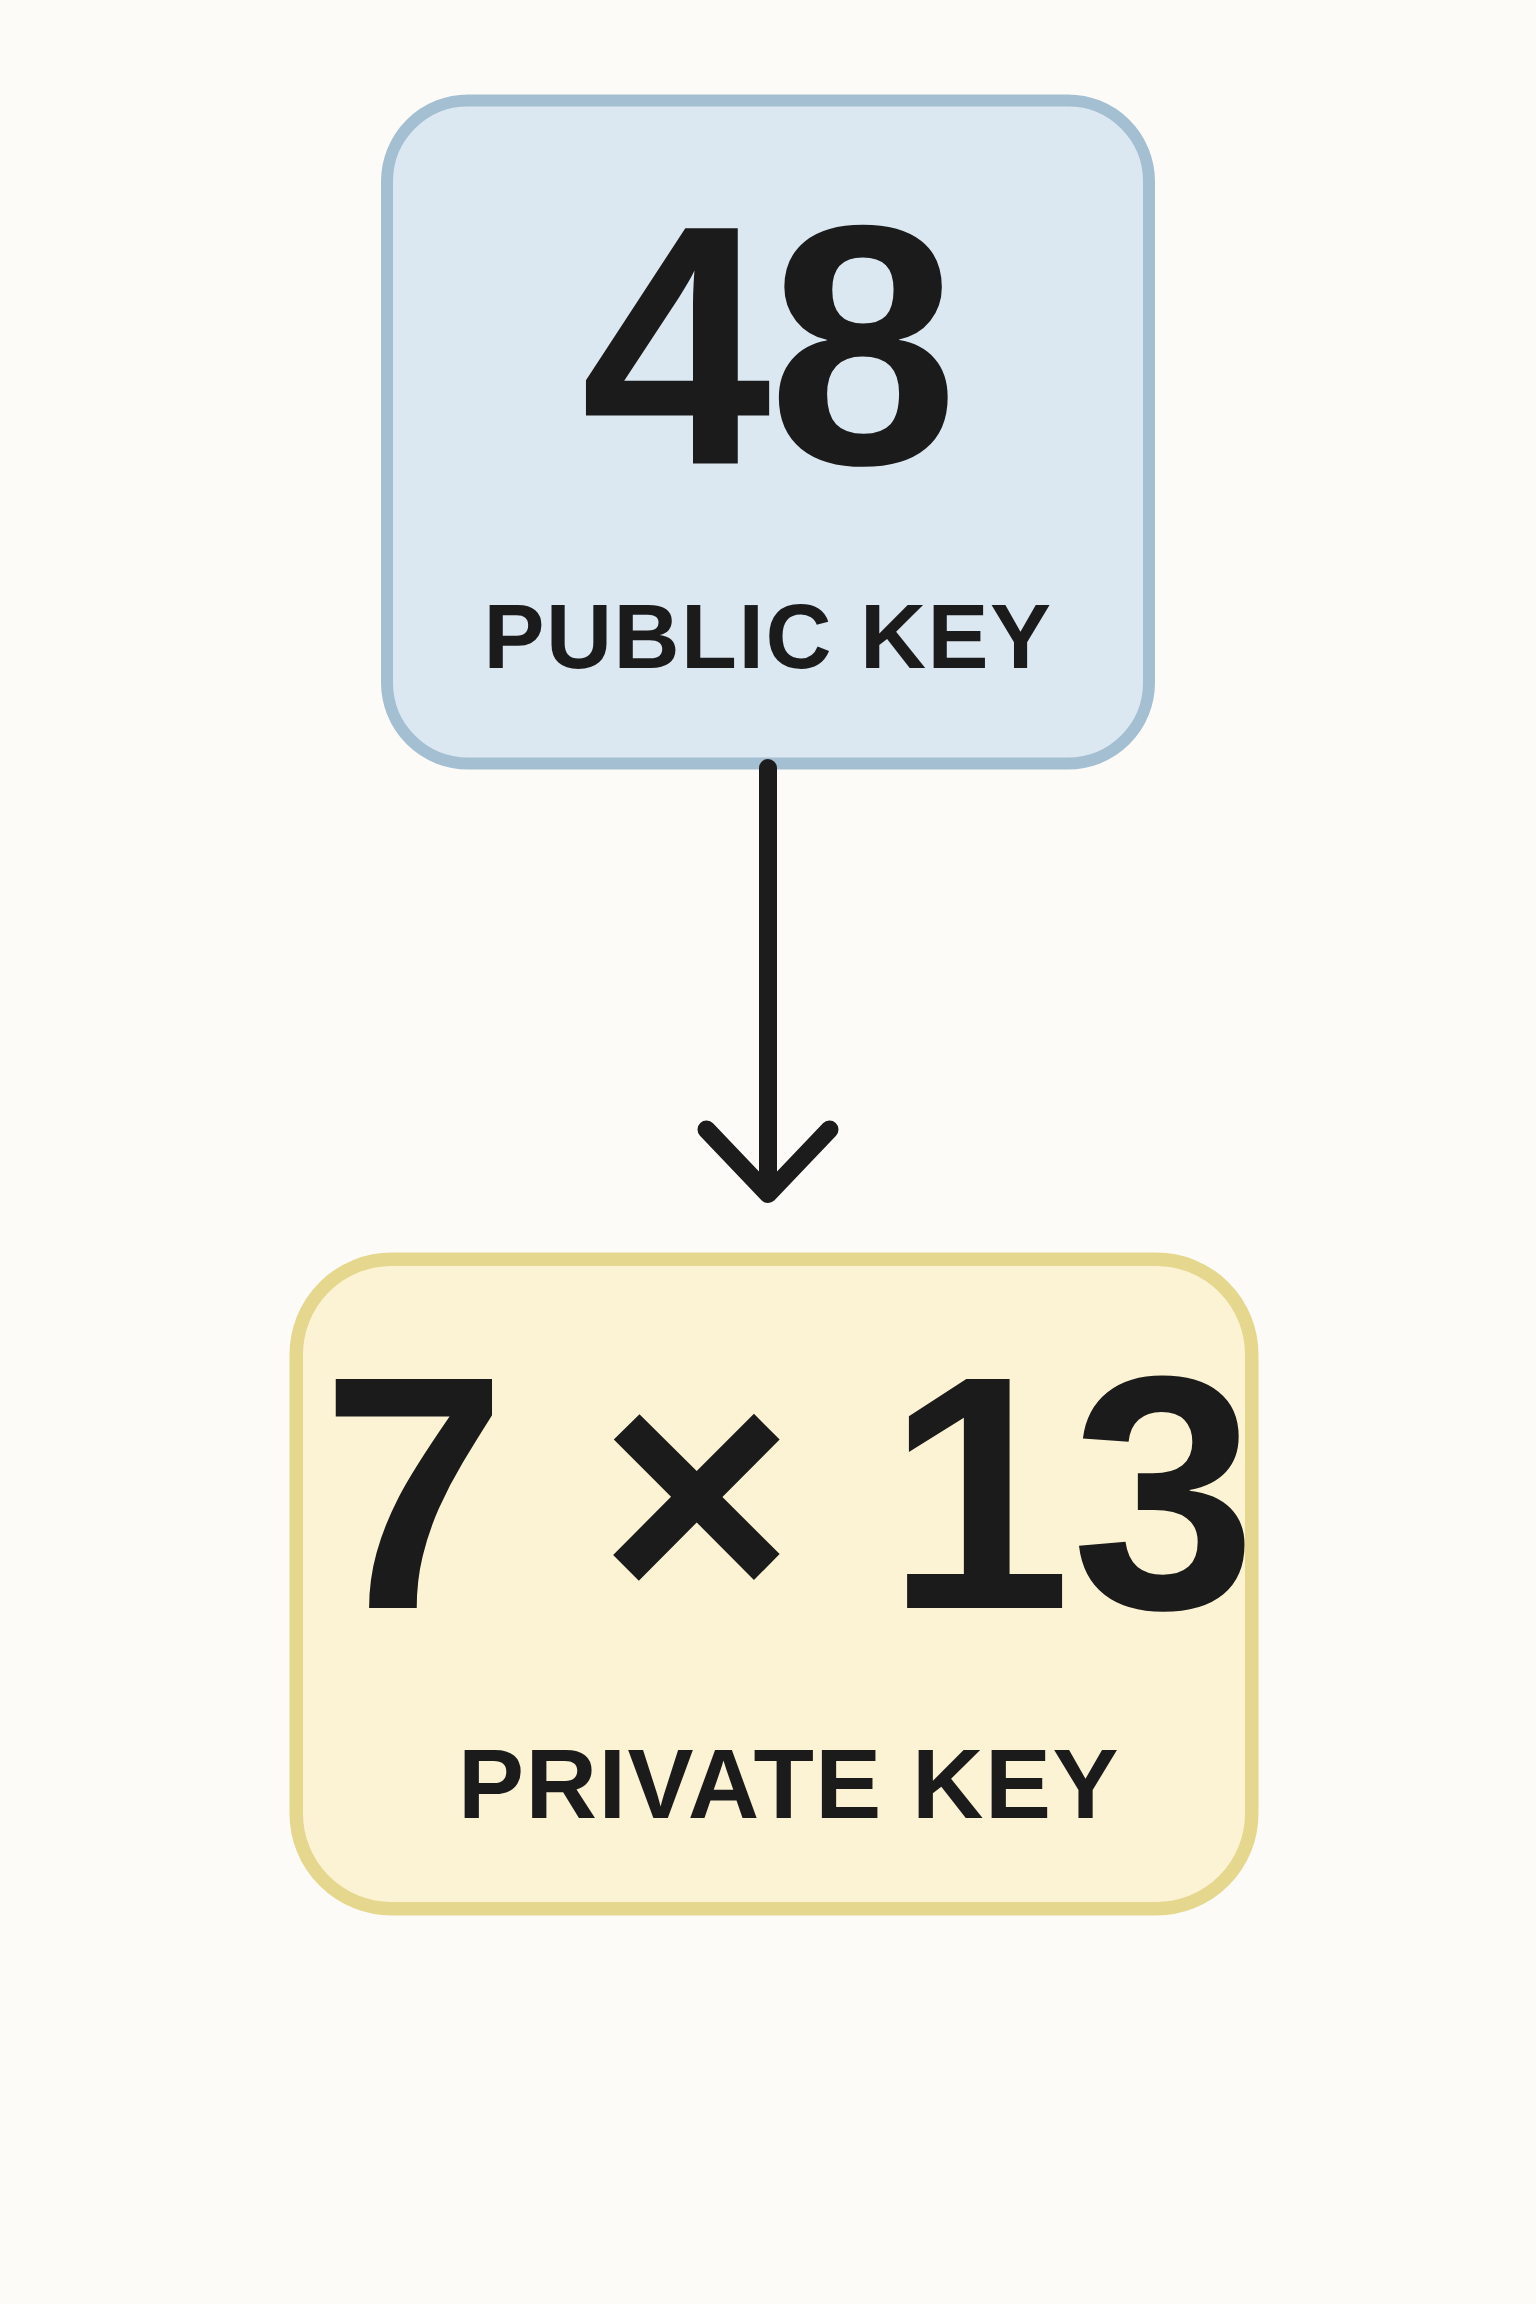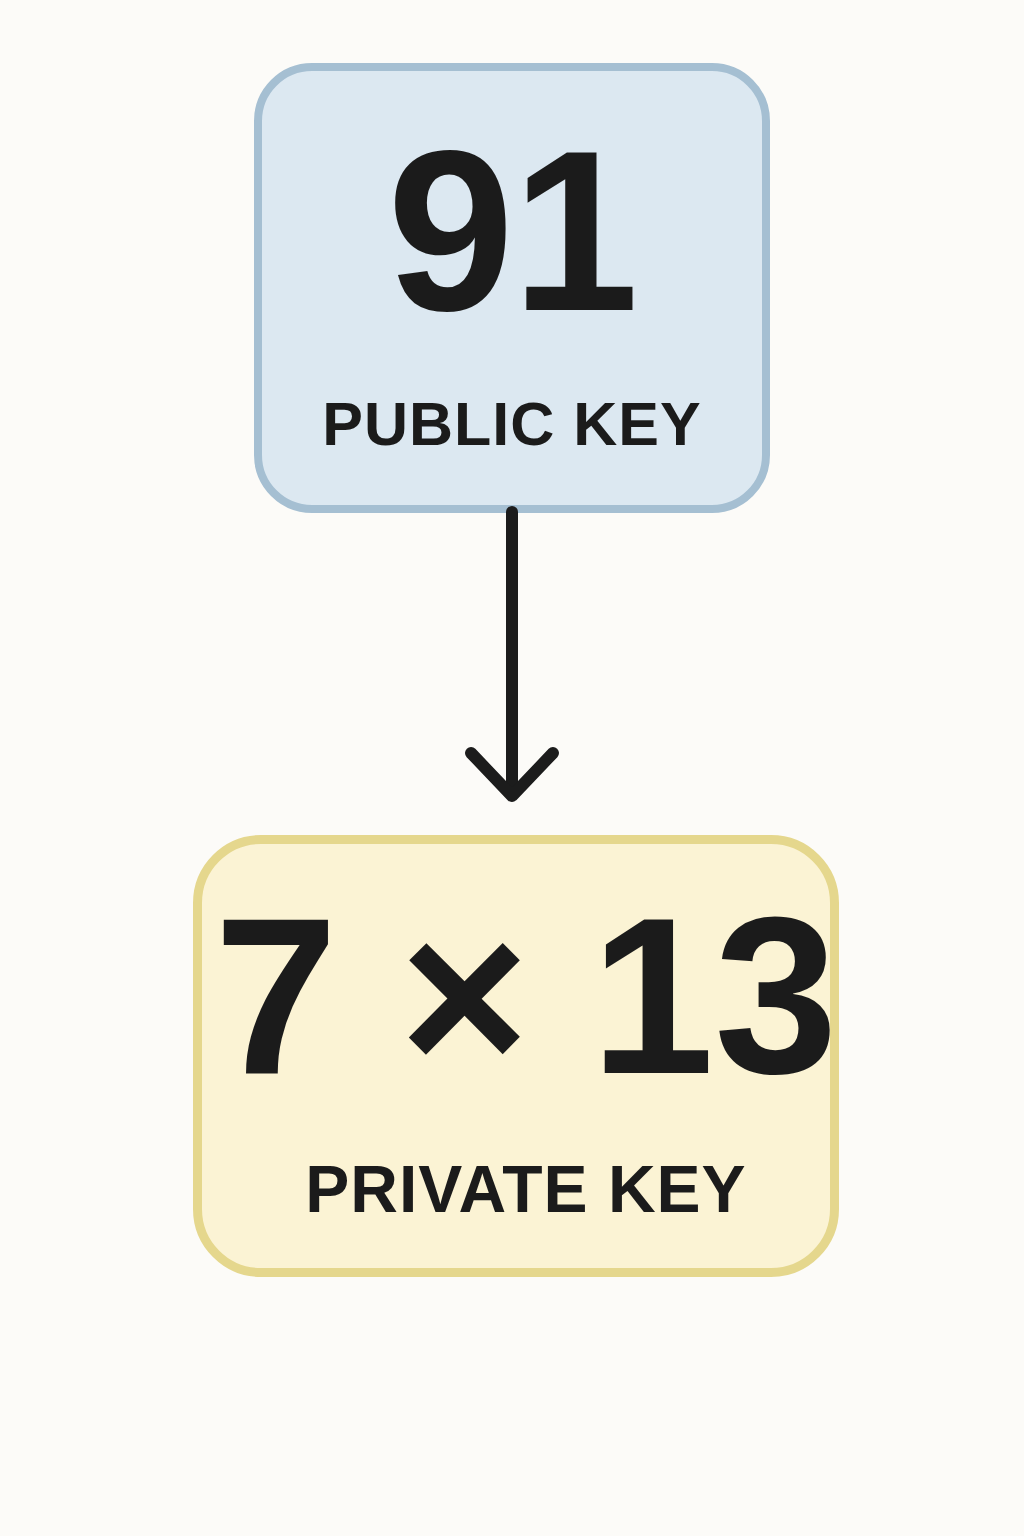--- a/index.html
+++ b/index.html
@@ -83,21 +83,21 @@
     stroke-linecap: round;
     stroke-linejoin: round;
   }
 </style>
 </head>
 <body>
 
 <div class="stage">
 
   <div class="node public-key-box">
-    <div class="value">91</div>
+    <div class="value">48</div>
     <div class="label">PUBLIC KEY</div>
   </div>
 
   <div class="arrow-wrap">
     <svg viewBox="0 0 140 305" aria-hidden="true">
       <path class="arrow-stroke" d="M 70 6 L 70 284"></path>
       <path class="arrow-stroke" d="M 29 247 L 70 290 L 111 247"></path>
     </svg>
   </div>
 

